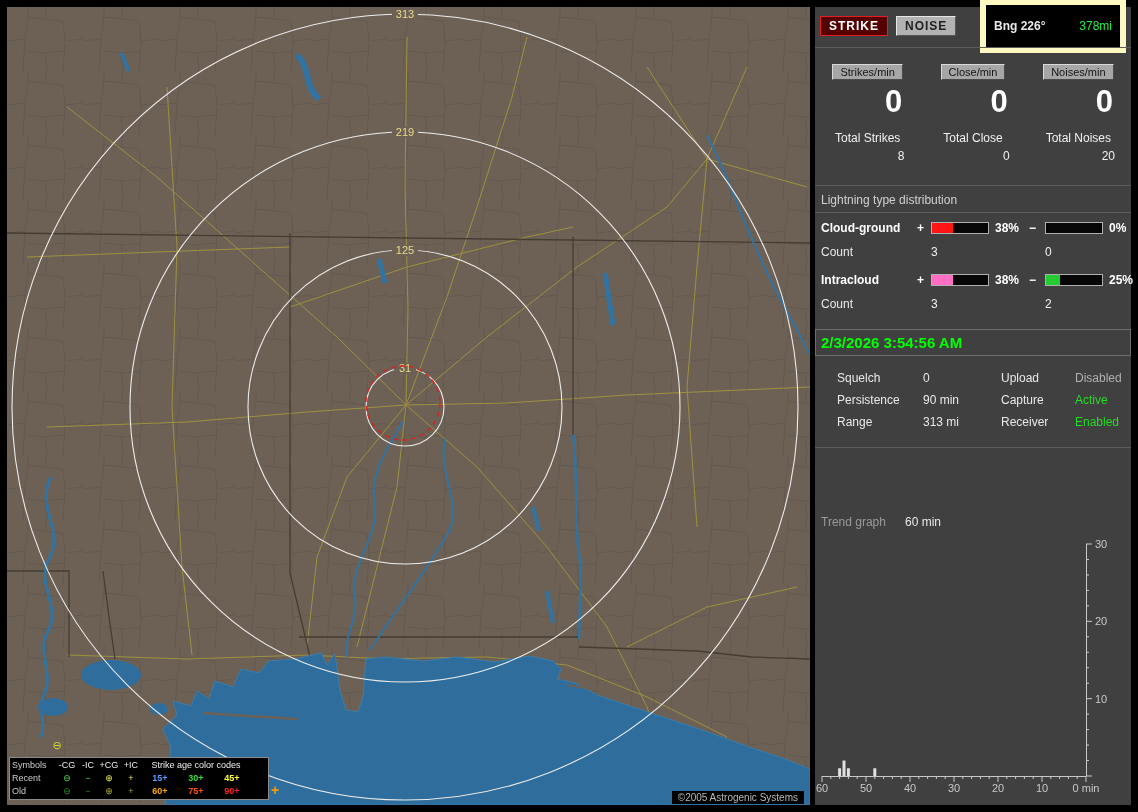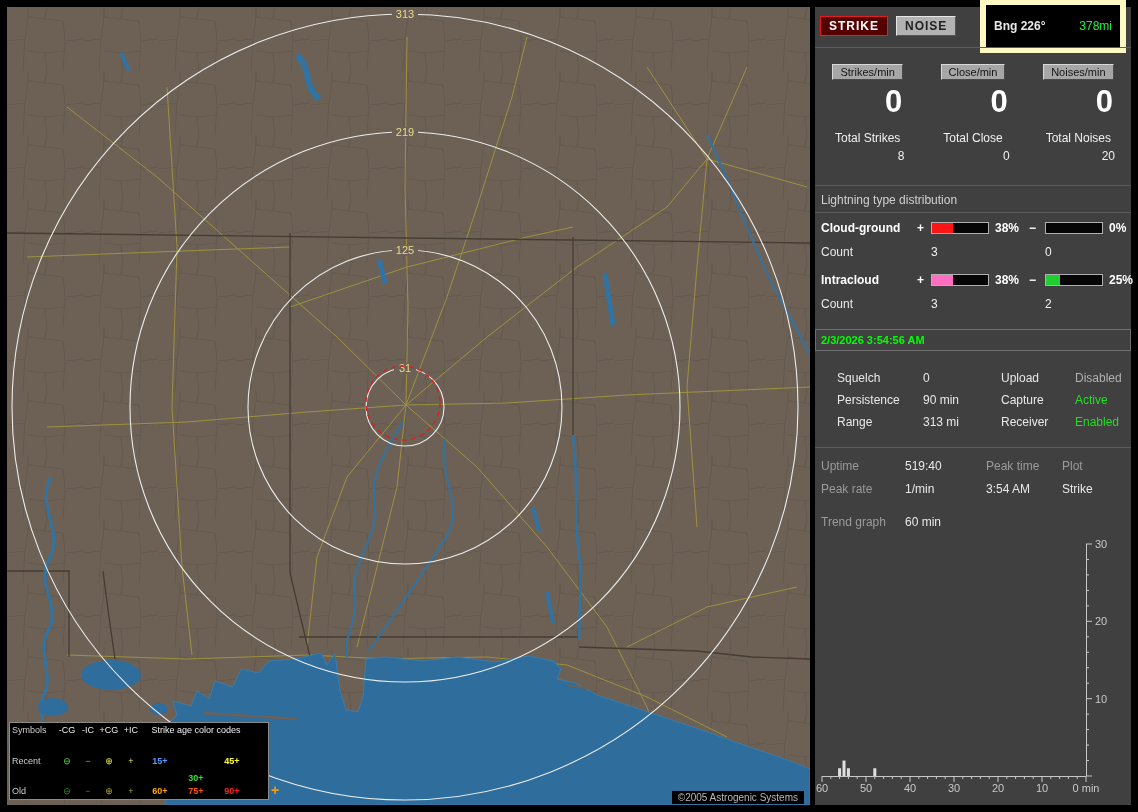--- a/index.html
+++ b/index.html
@@ -49,21 +49,21 @@
   .dist-row{margin-top:8px;}
   .count-row{margin-top:10px;}
   .dlabel{font-weight:bold;color:#fff;}
   .dsign{color:#fff;font-weight:bold;}
   .dpct{font-weight:bold;color:#fff;padding-left:4px;}
   .bar{display:block;width:56px;height:10px;border:1px solid #b0b0b0;background:#060606;}
   .bar .fill{display:block;height:100%;}
   .cnum{color:#f0f0f0;}
 
   .dt-box{position:absolute;top:322px;left:0;right:0;border:1px solid #6e6e6e;padding:4px 5px;
-          color:#00ff00;font-weight:bold;font-size:11px;}
+          color:#00ff00;font-weight:bold;font-size:15px;}
 
   .settings{position:absolute;top:364px;left:22px;right:4px;display:grid;
             grid-template-columns:86px 78px 74px auto;row-gap:7px;line-height:15px;}
   .sval{color:#e8e8e8;}
 
   .stats{position:absolute;top:452px;left:6px;right:4px;display:grid;
          grid-template-columns:84px 81px 76px auto;row-gap:8px;line-height:15px;}
   .trendrow{position:absolute;top:508px;left:6px;right:4px;display:grid;
             grid-template-columns:84px auto;line-height:15px;}
   .glabel{color:#9a9a9a;}
@@ -173,21 +173,21 @@
         <span class="lg-sym">+IC</span>
         <span class="lg-age-head">Strike age color codes</span>
       </div>
       <div class="lg-row">
         <span>Recent</span>
         <span class="lg-sym" style="color: rgb(85, 221, 85);">⊖</span>
         <span class="lg-sym" style="color: rgb(85, 221, 85);">−</span>
         <span class="lg-sym" style="color: rgb(232, 232, 85);">⊕</span>
         <span class="lg-sym" style="color: rgb(232, 232, 85);">+</span>
         <span class="lg-age" style="color: rgb(85, 155, 255);">15+</span>
-        <span class="lg-age" style="color: rgb(51, 221, 51); margin-top: 35px;">30+</span>
+        <span class="lg-age" style="color: rgb(51, 221, 51);">30+</span>
         <span class="lg-age" style="color: rgb(255, 255, 51);">45+</span>
       </div>
       <div class="lg-row">
         <span>Old</span>
         <span class="lg-sym" style="color: rgb(47, 143, 47);">⊖</span>
         <span class="lg-sym" style="color: rgb(47, 143, 47);">−</span>
         <span class="lg-sym" style="color: rgb(168, 168, 51);">⊕</span>
         <span class="lg-sym" style="color: rgb(168, 168, 51);">+</span>
         <span class="lg-age" style="color: rgb(255, 170, 0);">60+</span>
         <span class="lg-age" style="color: rgb(255, 85, 0);">75+</span>
@@ -301,31 +301,20 @@
       <span class="sval" style="color: rgb(34, 221, 34);">Active</span>
 
       <span>Range</span>
       <span class="sval" style="color: rgb(232, 232, 232);">313 mi</span>
       <span>Receiver</span>
       <span class="sval" style="color: rgb(34, 221, 34);">Enabled</span>
     </div>
 
     <div class="divider" style="top:440px"></div>
 
-    <div class="stats">
-      <span class="glabel">Uptime</span>
-      <span class="sval">519:40</span>
-      <span class="glabel">Peak time</span>
-      <span class="glabel">Plot</span>
-
-      <span class="glabel">Peak rate</span>
-      <span class="sval">1/min</span>
-      <span class="sval">3:54 AM</span>
-      <span class="sval">Strike</span>
-    </div>
 
     <div class="trendrow">
       <span class="glabel">Trend graph</span>
       <span class="sval">60 min</span>
     </div>
 
     <div class="graph">
       <svg id="trend-svg" width="316" height="268" viewBox="0 0 316 268">
           <line x1="7" y1="241.5" x2="271" y2="241.5" stroke="#c8c8c8"></line>
           <line x1="271.5" y1="9" x2="271.5" y2="241" stroke="#c8c8c8"></line>

